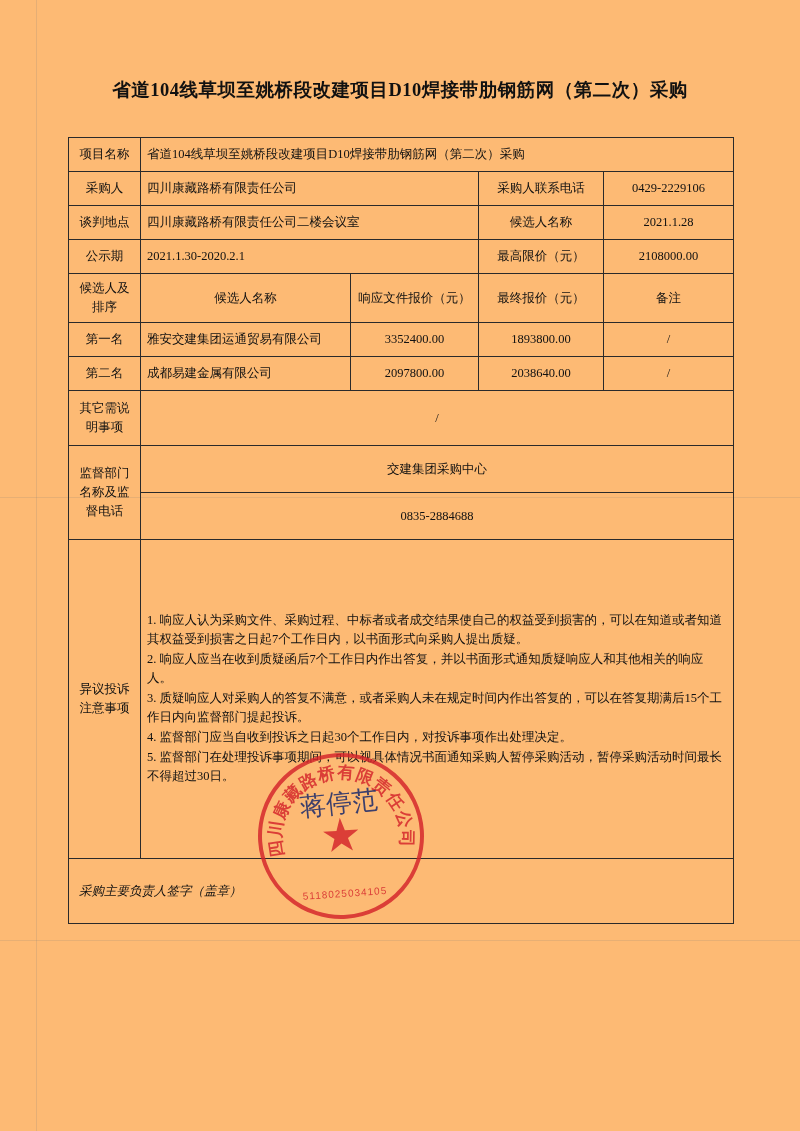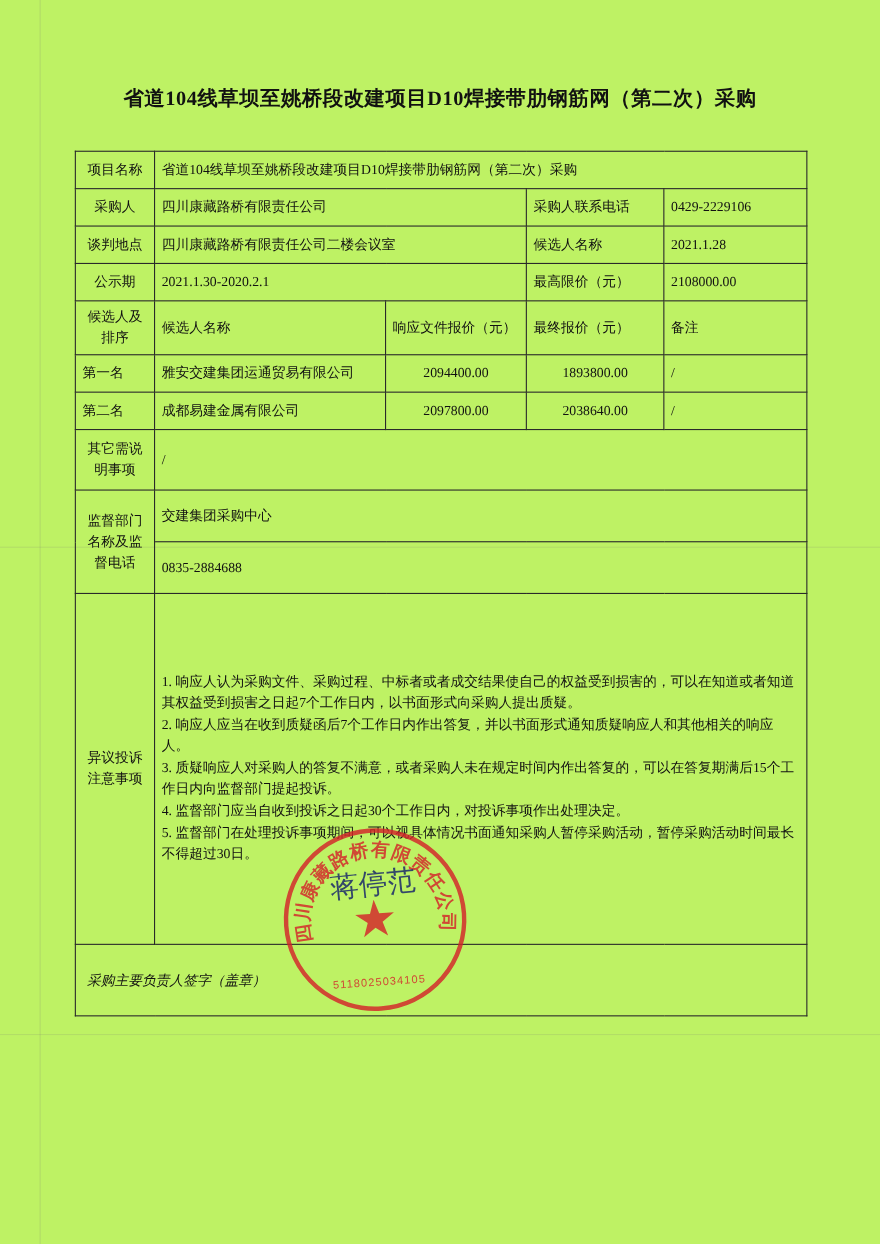--- a/index.html
+++ b/index.html
@@ -11,21 +11,21 @@
     width: 800px;
     height: 1131px;
     position: relative;
     font-family: "Liberation Serif", "DejaVu Serif", serif;
     color: #111;
     overflow: hidden;
   }
   .page {
     position: absolute;
     inset: 0;
-    background: #bef264;
+    background: #fdba74;
   }
   
   .fold-v {
     position: absolute;
     top: 0;
     bottom: 0;
     width: 1px;
     background: rgba(120,120,120,0.18);
   }
   .fold-h {
@@ -55,21 +55,21 @@
     table-layout: fixed;
     padding-left: 14px;
   }
   table.doc td {
     border: 1px solid #2a2a2a;
     font-size: 12.5px;
     padding: 4px 6px;
     vertical-align: middle;
     line-height: 19px;
   }
-  .c { text-align: left; }
+  .c { text-align: center; }
   .l { text-align: left; }
   .lbl { text-align: center; white-space: nowrap; }
   .num { text-align: center; }
   .tall { height: 34px; }
   .hdr-row td { height: 26px; }
   .notes-cell {
     text-align: left;
     vertical-align: middle;
     padding: 8px 10px 8px 12px;
     line-height: 21px;
@@ -208,21 +208,21 @@
       <tr class="hdr-row">
         <td class="c notes-label" style="height:40px;margin-left:32px;">候选人及排序</td>
         <td class="c">候选人名称</td>
         <td class="c">响应文件报价（元）</td>
         <td class="c">最终报价（元）</td>
         <td class="c">备注</td>
       </tr>
       <tr class="tall">
         <td class="c">第一名</td>
         <td class="l">雅安交建集团运通贸易有限公司</td>
-        <td class="num">2094400.00</td>
+        <td class="num">3352400.00</td>
         <td class="num">1893800.00</td>
         <td class="c">/</td>
       </tr>
       <tr class="tall">
         <td class="c">第二名</td>
         <td class="l">成都易建金属有限公司</td>
         <td class="num">2097800.00</td>
         <td class="num">2038640.00</td>
         <td class="c">/</td>
       </tr>

